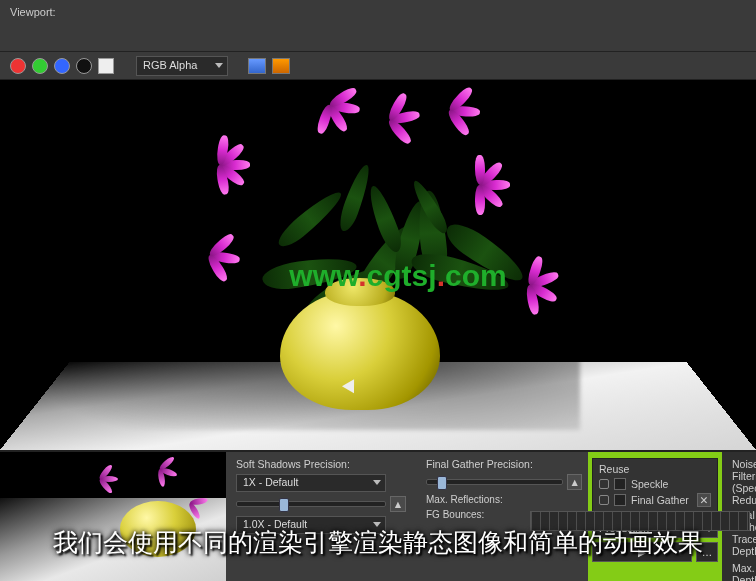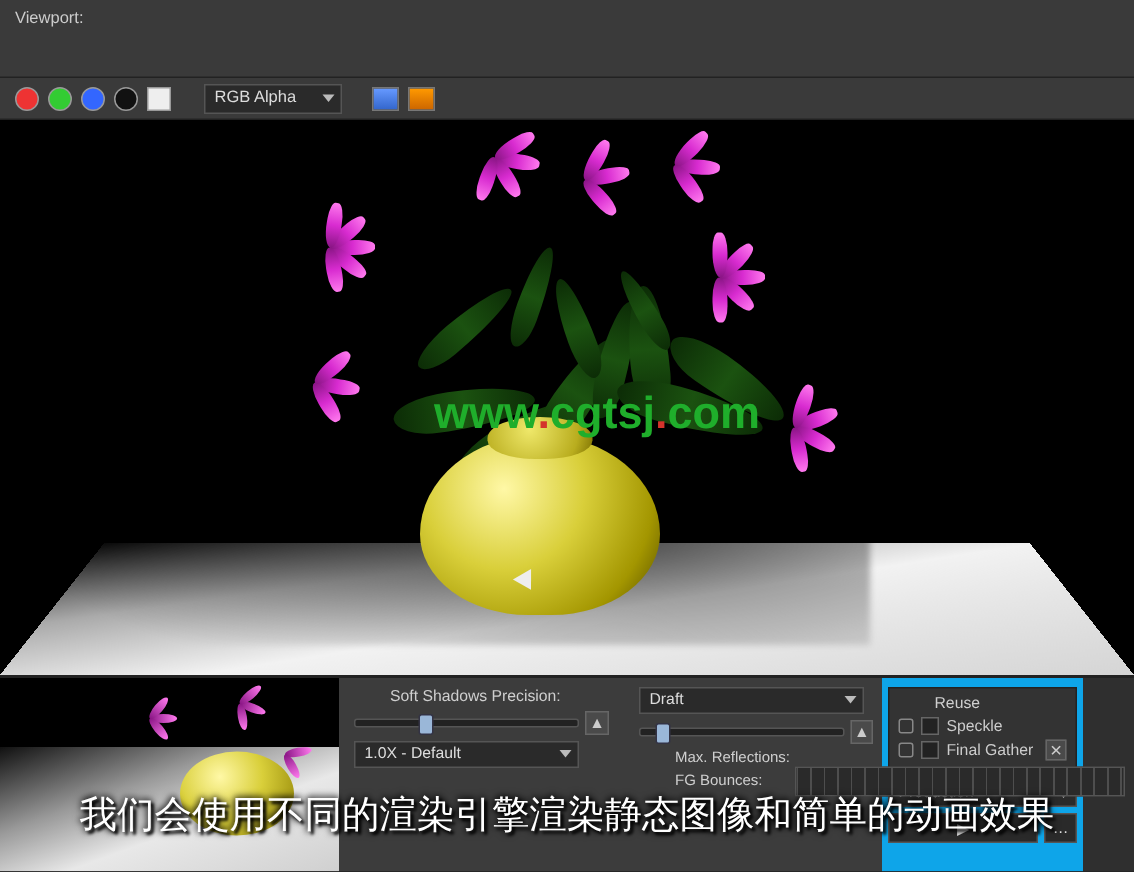--- a/index.html
+++ b/index.html
@@ -218,21 +218,21 @@
 
   .ctrl-col {
     width: 190px;
     flex-shrink:0;
     background: #3c3c3c;
     padding: 6px 6px 2px 10px;
     display: flex; flex-direction: column; gap: 4px;
     font-size: 10.5px;
     color: #ccc;
   }
-  .ctrl-lbl { color:#cfcfcf; font-size:10.5px;margin-left:24px; }
+  .ctrl-lbl { color:#cfcfcf; font-size:10.5px; }
   .ctrl-select {
     background:#2a2a2a;border:1px solid #555;height:18px;width:150px;
     color:#ddd; padding:1px 6px; position:relative; font-size:10.5px;
   }
   .ctrl-select .chev-down{ top:5px; }
   .slider-row { display:flex; align-items:center; gap:4px; }
   .slider-track {
     background:#222;height:6px;width:150px;border:1px solid #555;border-radius:2px;position:relative;
   }
   .slider-thumb {
@@ -240,21 +240,21 @@
     background:#9ab7d8;border:1px solid #334; border-radius:2px;
   }
   .up-btn {
     width:16px;height:16px;background:#4a4a4a;border:1px solid #666;
     display:flex;align-items:center;justify-content:center;
   }
 
   .ctrl-col2 {
     width: 134px;
     flex-shrink:0;
-    background:#0ea5e9;
+    background:#84cc16;
     padding: 6px 4px 2px 4px;
     display:flex;flex-direction:column;gap:4px;
     font-size:10.5px;color:#ccc;
   }
   .reuse-box {
     background:#333;border:1px solid #222;padding:4px 6px;height:58px;
   }
   .chk-row { display:flex; align-items:center; gap:5px; margin-top:3px; }
   .chk { width:12px;height:12px;background:#222;border:1px solid #666; }
   .production-select {
@@ -408,37 +408,38 @@
         <span style="transform:rotate(-40deg)"></span>
     </div>
     <div class="mini-flower" style="left:190px;top:48px">
       <span style="transform:rotate(-10deg)"></span>
         <span style="transform:rotate(60deg)"></span>
     </div>
   </div>
 
   <div class="ctrl-col">
     <div class="ctrl-lbl">Soft Shadows Precision:</div>
+    <div class="ctrl-select">
+      <span>1X - Default</span>
+      <span class="chev-down"></span>
+    </div>
     <div class="slider-row">
       <div class="slider-track">
         <div class="slider-thumb" style="left:42px"></div>
       </div>
       <div class="up-btn">▲</div>
     </div>
     <div class="ctrl-select">
       <span>1.0X - Default</span>
       <span class="chev-down"></span>
     </div>
   </div>
 
   <div class="ctrl-col" style="width:172px">
-    <div class="ctrl-select">
-      <span>Draft</span>
-      <span class="chev-down"></span>
-    </div>
+    <div class="ctrl-lbl">Final Gather Precision:</div>
     <div class="slider-row">
       <div class="slider-track">
         <div class="slider-thumb" style="left:10px"></div>
       </div>
       <div class="up-btn">▲</div>
     </div>
     <div style="display:flex;gap:10px">
       <div class="ctrl-lbl" style="font-size:10px">Max. Reflections:</div>
     </div>
     <div class="ctrl-lbl" style="font-size:10px">FG Bounces:</div>

